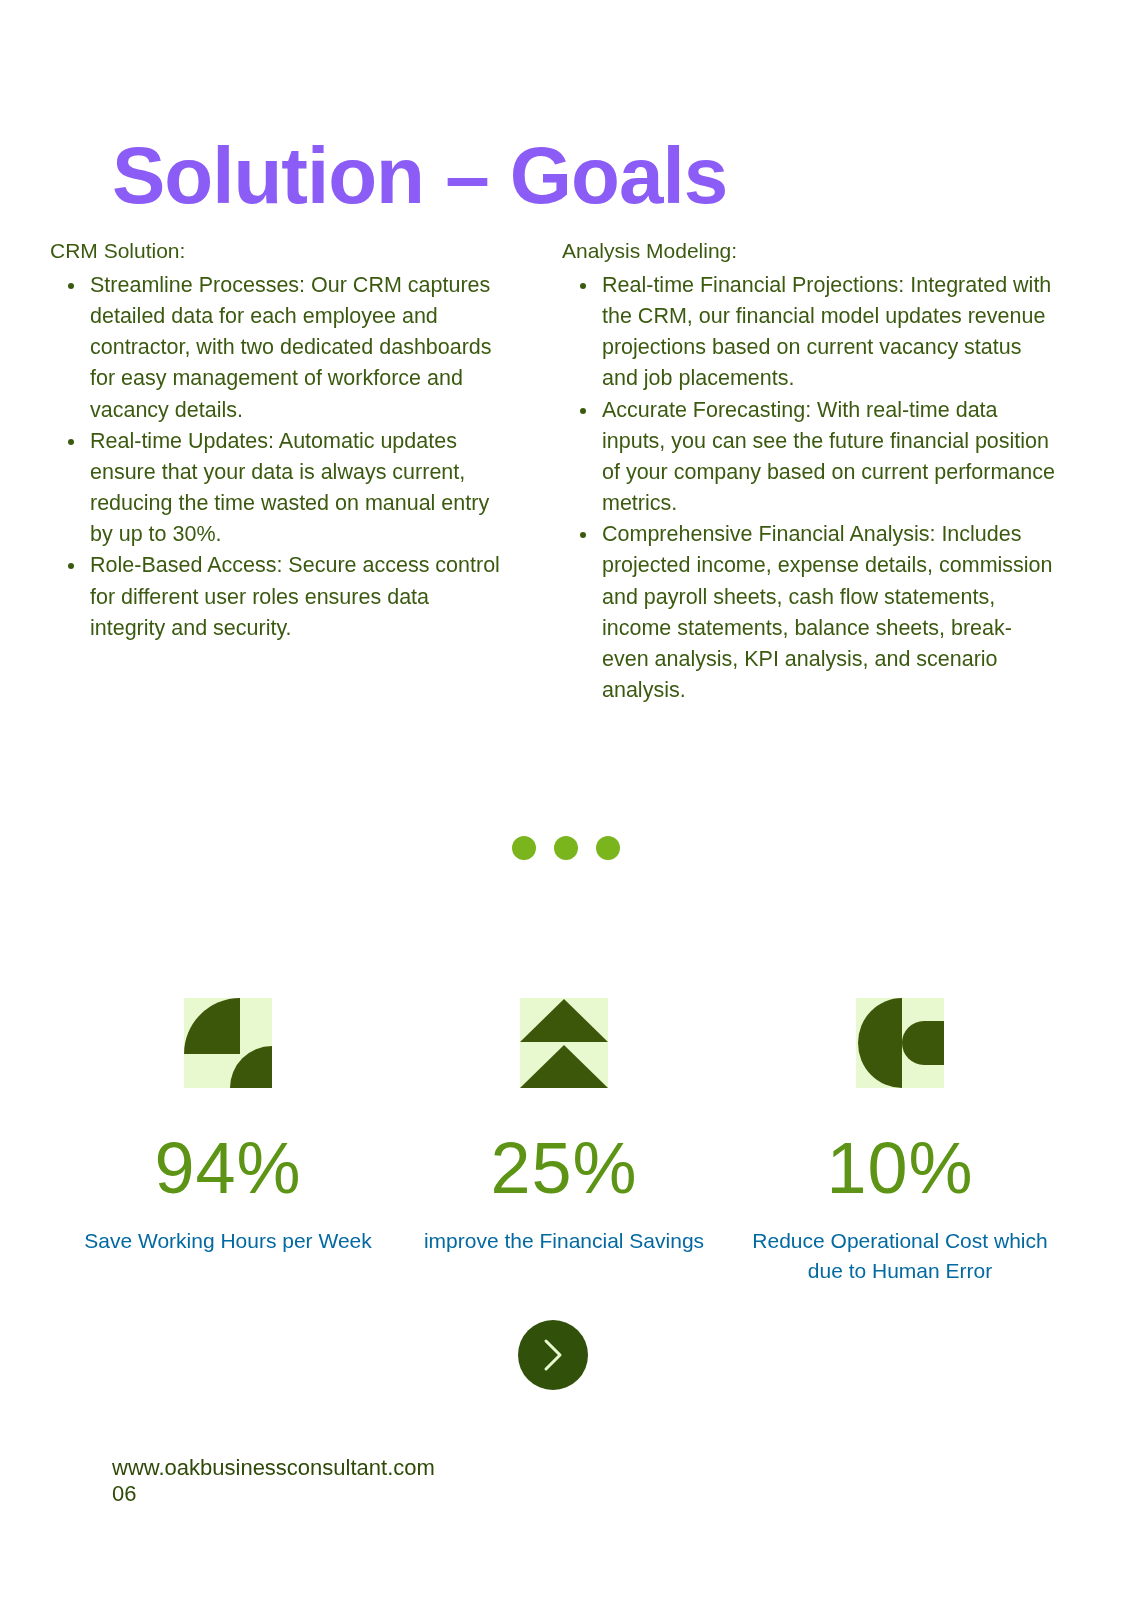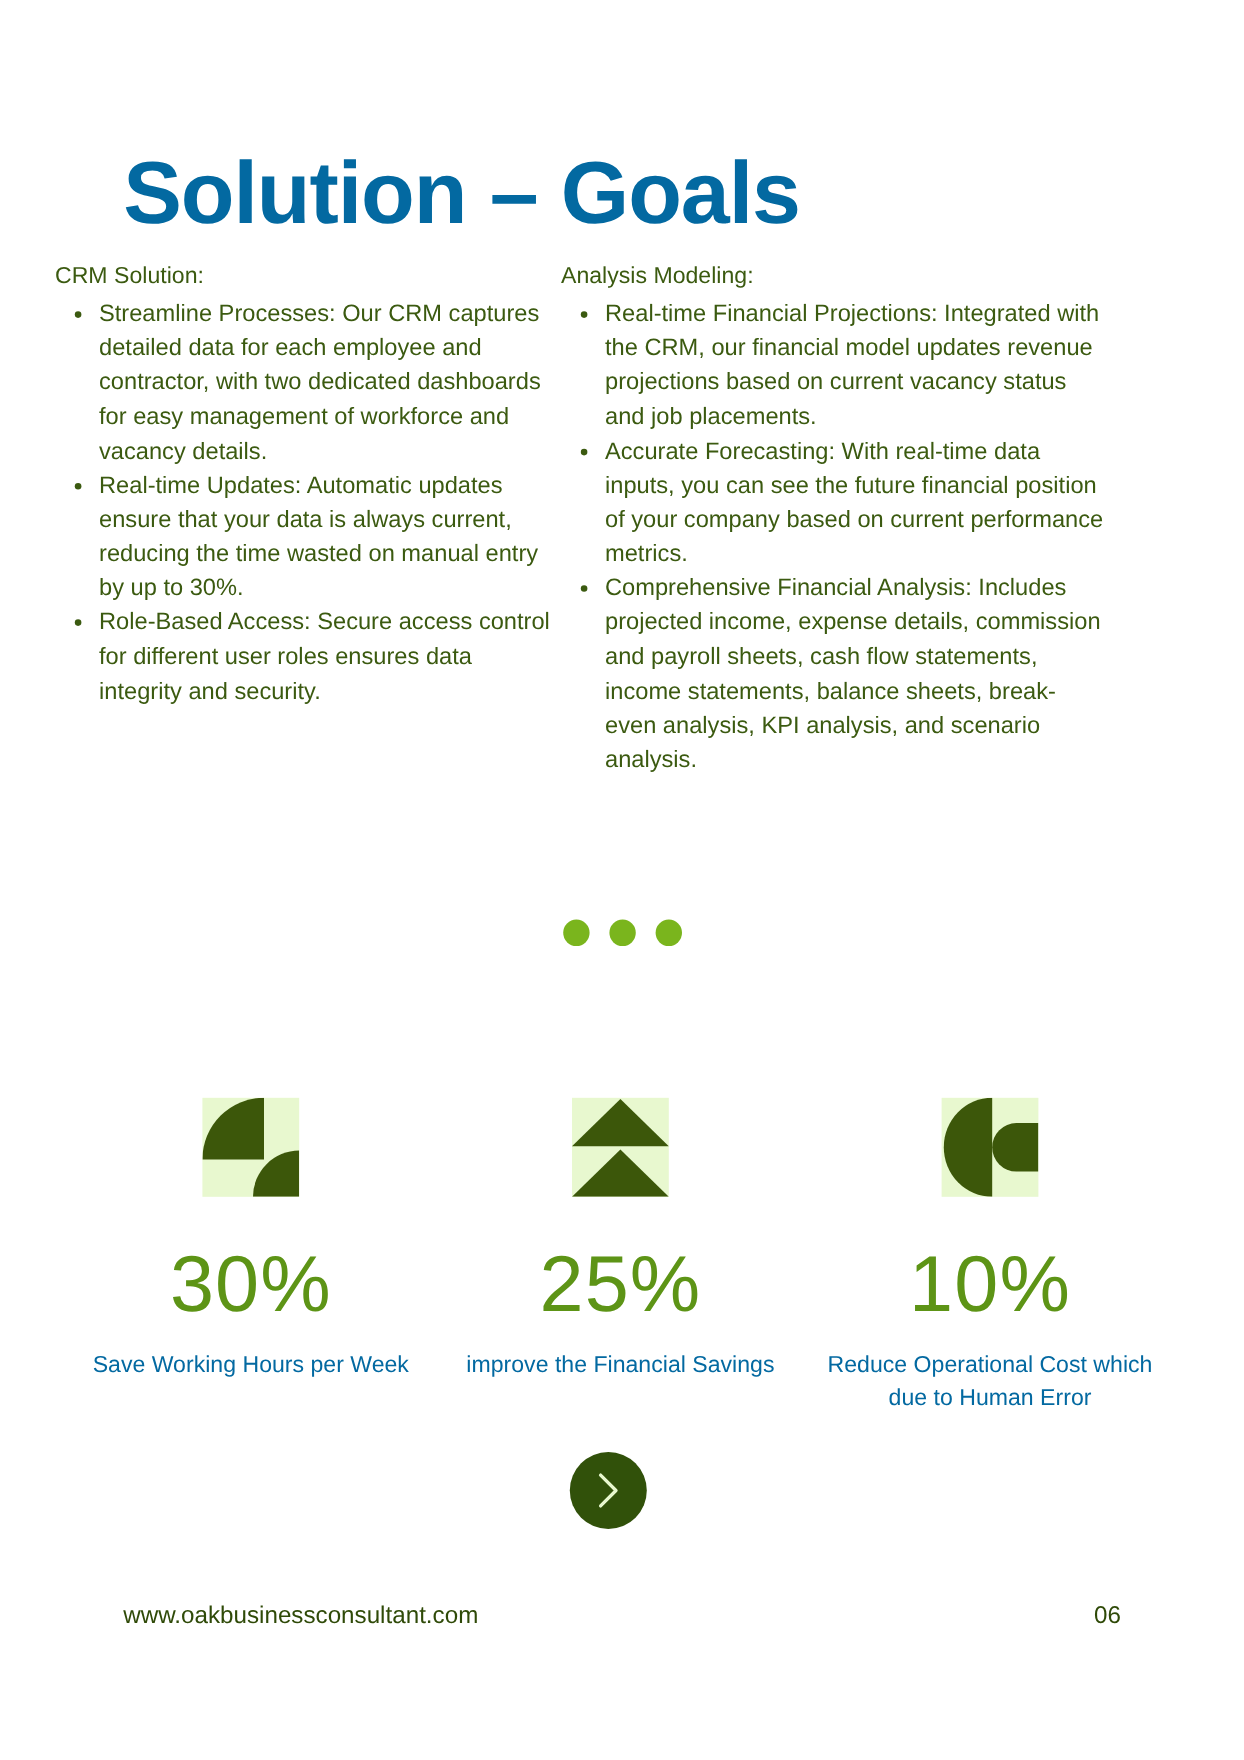--- a/index.html
+++ b/index.html
@@ -23,31 +23,32 @@
 
   
   .title {
     position: absolute;
     left: 112px;
     top: 82px;
     font-size: 80px;
     line-height: 1.0;
     font-weight: 700;
     letter-spacing: -1px;
-    color: #0369a1;
+    color: #8b5cf6;
     white-space: nowrap;
   }
 
   
   .columns {
     position: absolute;
     left: 50px;
     top: 236px;
     width: 1020px;
     display: flex;
+    gap: 52px;
     align-items: flex-start;
   }
   .col { width: 460px; }
   .col.right { width: 500px; }
 
   .col-heading {
     font-size: 21px;
     line-height: 1.42;
     color: #3b5a10;
     margin: 0 0 2px 0;
@@ -197,20 +198,21 @@
   .footer {
     position: absolute;
     left: 112px;
     right: 112px;
     top: 1455px;
     display: flex;
     justify-content: space-between;
     align-items: baseline;
     font-size: 22px;
     color: #2f4a08;
+    flex-direction: column;
   }
 </style>
 </head>
 <body>
 
 <div class="page">
 
   <h1 class="title">Solution – Goals</h1>
 
   <div class="columns">
@@ -241,21 +243,21 @@
     <span class="dot"></span>
   </div>
 
   <div class="stats">
 
     <div class="stat">
       <div class="icon-box">
         <span class="ic1-a"></span>
         <span class="ic1-b"></span>
       </div>
-      <div class="stat-number">30%</div>
+      <div class="stat-number">94%</div>
       <div class="stat-label">Save Working Hours per Week</div>
     </div>
 
     <div class="stat">
       <div class="icon-box">
         <span class="ic2-a"></span>
         <span class="ic2-b"></span>
       </div>
       <div class="stat-number">25%</div>
       <div class="stat-label">improve the Financial Savings</div>

